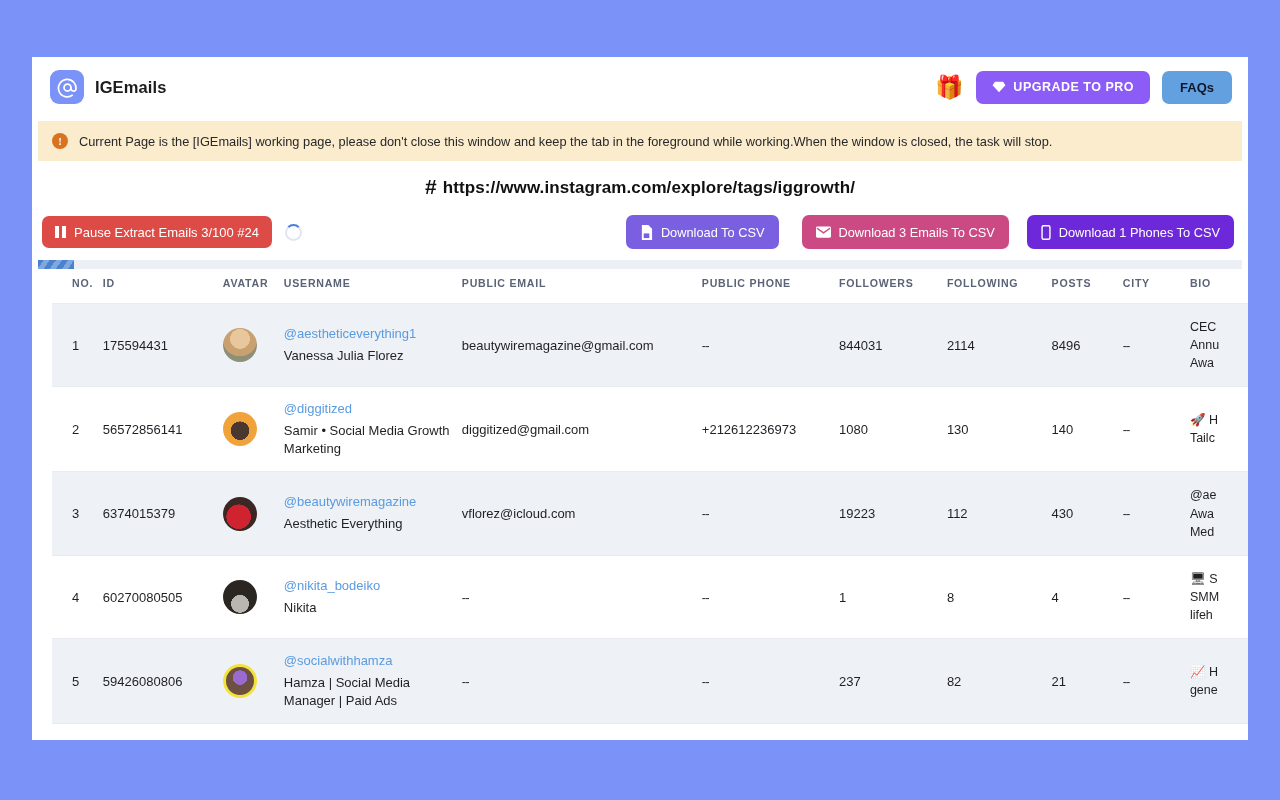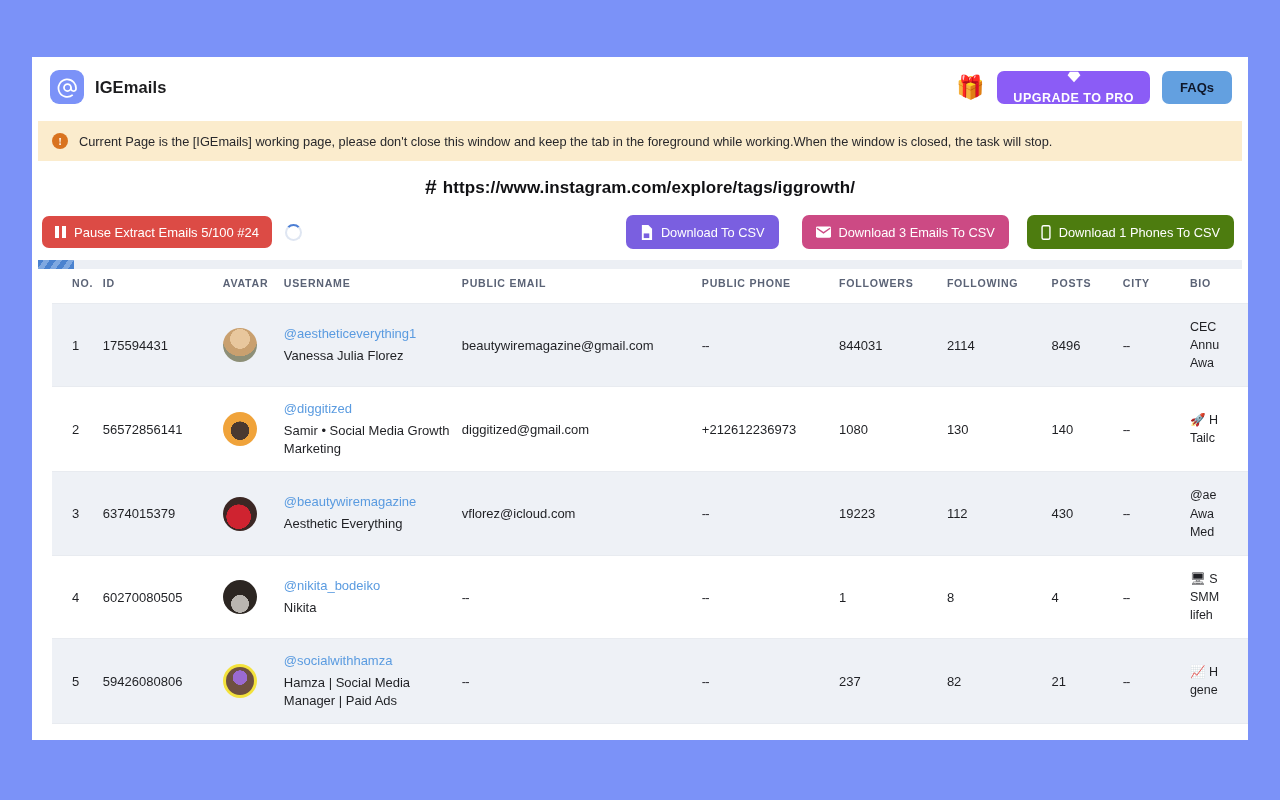--- a/index.html
+++ b/index.html
@@ -33,21 +33,21 @@
   }
   .brand-name { font-size: 16.5px; font-weight: bold; color: #1c1c1e; letter-spacing: .1px; }
   .header-right { margin-left: auto; display: flex; align-items: center; gap: 12px; }
   .gift-icon { font-size: 23px; line-height: 1; }
   .btn-upgrade {
     background: #8b5cf6; color: #fff;
     border: none; border-radius: 7px;
     height: 33px; padding: 0 16px;
     font-size: 12.5px; font-weight: bold; letter-spacing: .5px;
     display: flex; align-items: center; gap: 8px;
-    font-family: inherit; cursor: pointer; flex-direction: column;
+    font-family: inherit; cursor: pointer;
   }
   .btn-faqs {
     background: #63a0e0; color: #0f172a;
     border: none; border-radius: 7px;
     height: 33px; padding: 0 18px;
     font-size: 13px; font-weight: bold;
     font-family: inherit; cursor: pointer;
   }
   .diamond {
     display: inline-block; width: 13px; height: 13px; position: relative;
@@ -100,21 +100,21 @@
   }
   .spinner {
     width: 17px; height: 17px; margin-left: 13px;
     border: 2.4px solid #dfe6f2;
     border-top-color: #4d7fd4;
     border-radius: 50%;
   }
   .toolbar-spacer { flex: 1; }
   .btn-csv { background: #7a5fe0; margin-right: 23px; }
   .btn-emails { background: #cc4a84; margin-right: 18px; }
-  .btn-phones { background: #4d7c0f; }
+  .btn-phones { background: #6d28d9; }
   .ico { display: inline-flex; align-items: center; }
 
   
   .progress-track {
     margin: 6px 6px 0 6px;
     height: 9px;
     background: #eceff4;
   }
   .progress-fill {
     height: 100%;
@@ -218,21 +218,21 @@
     <span>Current Page is the [IGEmails] working page, please don't close this window and keep the tab in the foreground while working.When the window is closed, the task will stop.</span>
   </div>
 
   <div class="url-line">
     <span class="url-hash">#</span><span>https://www.instagram.com/explore/tags/iggrowth/</span>
   </div>
 
   <div class="toolbar">
     <button class="btn btn-pause">
       <span class="pause-glyph"></span>
-      <span>Pause Extract Emails 5/100 #24</span>
+      <span>Pause Extract Emails 3/100 #24</span>
     </button>
     <span class="spinner"></span>
     <span class="toolbar-spacer"></span>
     <button class="btn btn-csv">
       <span class="ico">
         <svg width="13" height="15" viewBox="0 0 14 16">
             <path d="M2 0h7l4 4v12H2z" fill="#ffffff"></path>
             <path d="M4 9h6v5H4z" fill="#7a5fe0"></path>
           </svg>
       </span>

